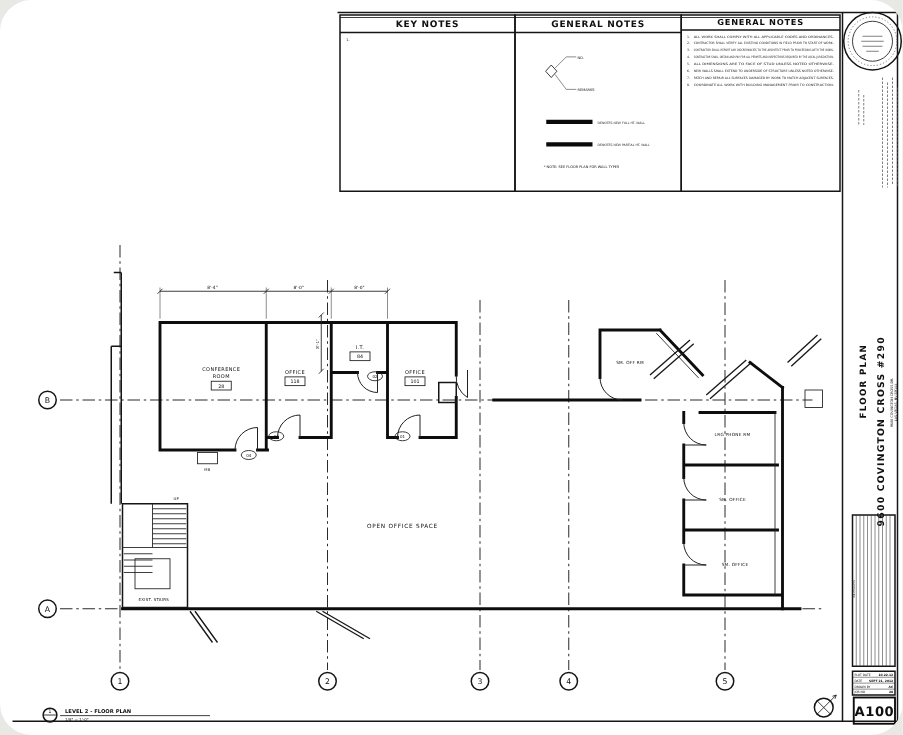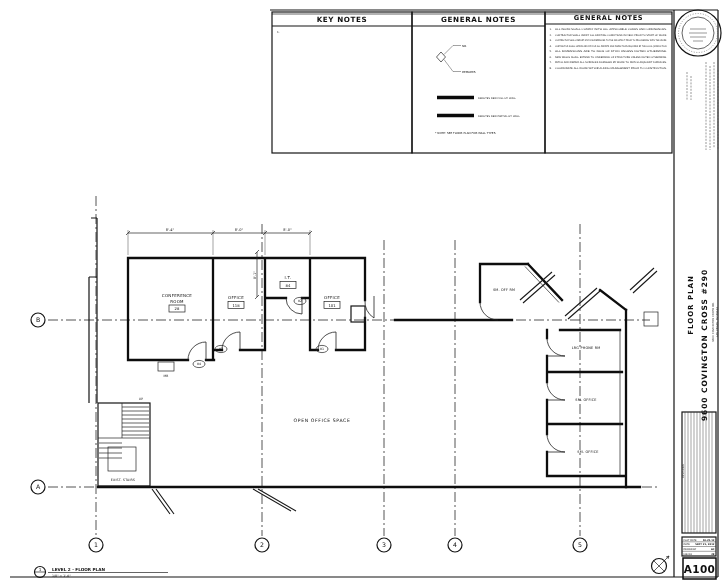--- a/index.html
+++ b/index.html
@@ -1,17 +1,17 @@
 <!DOCTYPE html>
 <html><head>
 <meta charset="utf-8">
 <style>
   html,body{margin:0;padding:0;background:#e8e8e4;}
   .sheet{position:relative;width:722px;height:588px;background:#ffffff;overflow:hidden;
-         font-family:"DejaVu Sans", sans-serif;}
+         font-family:"DejaVu Sans", sans-serif;border-radius:25px;}
   svg{display:block}
   
   .w   {stroke:#0d0d0d;stroke-width:2.3;fill:none;stroke-linecap:square;}
   .w2  {stroke:#151515;stroke-width:1.2;fill:none;}
   .t   {stroke:#222;stroke-width:.7;fill:none;}
   .t4  {stroke:#333;stroke-width:.45;fill:none;}
   .arc {stroke:#222;stroke-width:.8;fill:none;}
   .dd  {stroke:#2a2a2a;stroke-width:.8;fill:none;stroke-dasharray:10 3 2 3;}
   .bar {stroke:#0a0a0a;stroke-width:3.4;fill:none;}
   .dbl {stroke:#1a1a1a;stroke-width:1.1;fill:none;}

